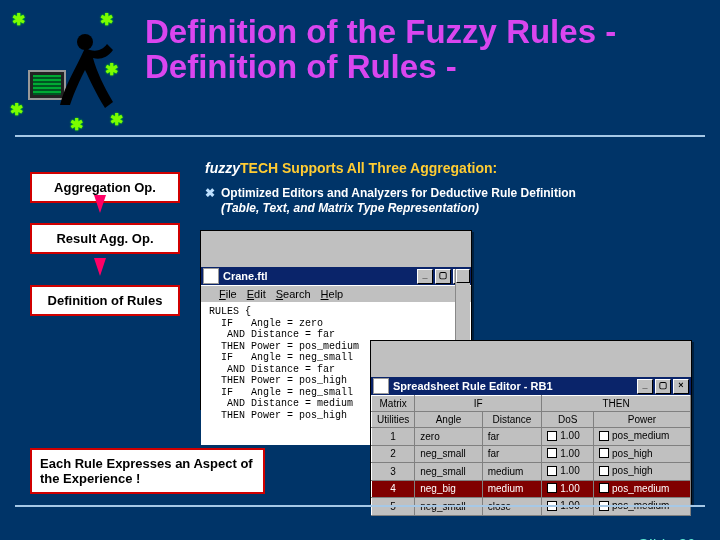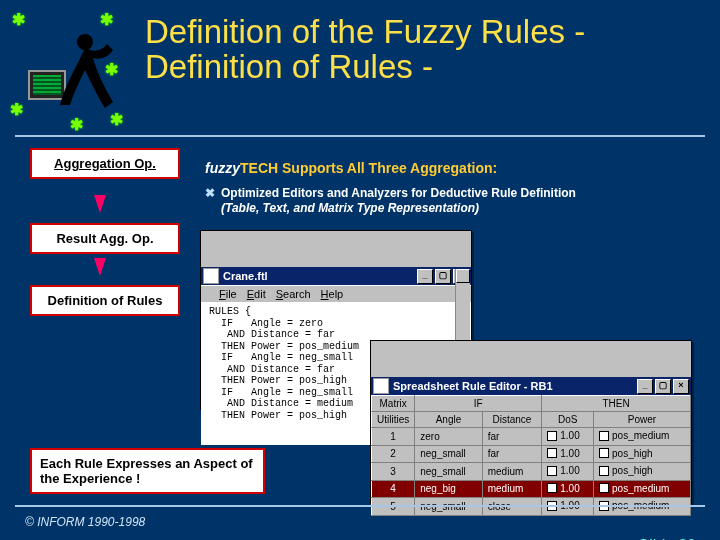--- a/index.html
+++ b/index.html
@@ -10,22 +10,22 @@
     font-family: "Trebuchet MS", "Arial", sans-serif;
     color: #fff;
     position: relative;
     overflow: hidden;
   }
   .slide { width: 720px; height: 540px; position: relative; }
   .title {
     position: absolute;
     left: 145px; top: 15px;
     width: 560px;
-    color: #fde047;
-    font-weight: 400;
+    color: #d946ef;
+    font-weight: 700;
     font-size: 33px;
     line-height: 1.05;
   }
   .logo {
     position: absolute;
     left: 10px; top: 10px;
     width: 120px; height: 120px;
   }
   .rule-top { position: absolute; left: 15px; top: 135px; width: 690px; height: 0; border-top: 2px solid #a6c8e6; }
   .rule-bot { position: absolute; left: 15px; top: 505px; width: 690px; height: 0; border-top: 2px solid #a6c8e6; }
@@ -33,21 +33,21 @@
   .box {
     position: absolute;
     background: #fff;
     color: #000;
     border: 2px solid #d00000;
     font-size: 13px;
     font-weight: 700;
     padding: 6px 8px;
     text-align: center;
   }
-  .box1 { left: 30px; top: 148px; width: 130px; text-decoration: underline; }
+  .box1 { left: 30px; top: 172px; width: 130px; }
   .box2 { left: 30px; top: 223px; width: 130px; }
   .box3 { left: 30px; top: 285px; width: 130px; }
   .arrow {
     position: absolute;
     left: 94px;
     width: 0; height: 0;
     border-left: 6px solid transparent;
     border-right: 6px solid transparent;
     border-top: 18px solid #ff0066;
   }
@@ -311,15 +311,14 @@
               <td><span class="dosfield"><span class="box2px"></span>pos_medium</span></td>
             </tr>
           </tbody>
       </table>
     </div>
   </div>
 
   <div class="footnote-box">Each Rule Expresses an Aspect of the Experience !</div>
 
   <div class="rule-bot"></div>
-  <div class="copyright">© INFORM 1990-1998</div>
   <div class="slidenum">Slide 39</div>
 </div>
 
 </body></html>

